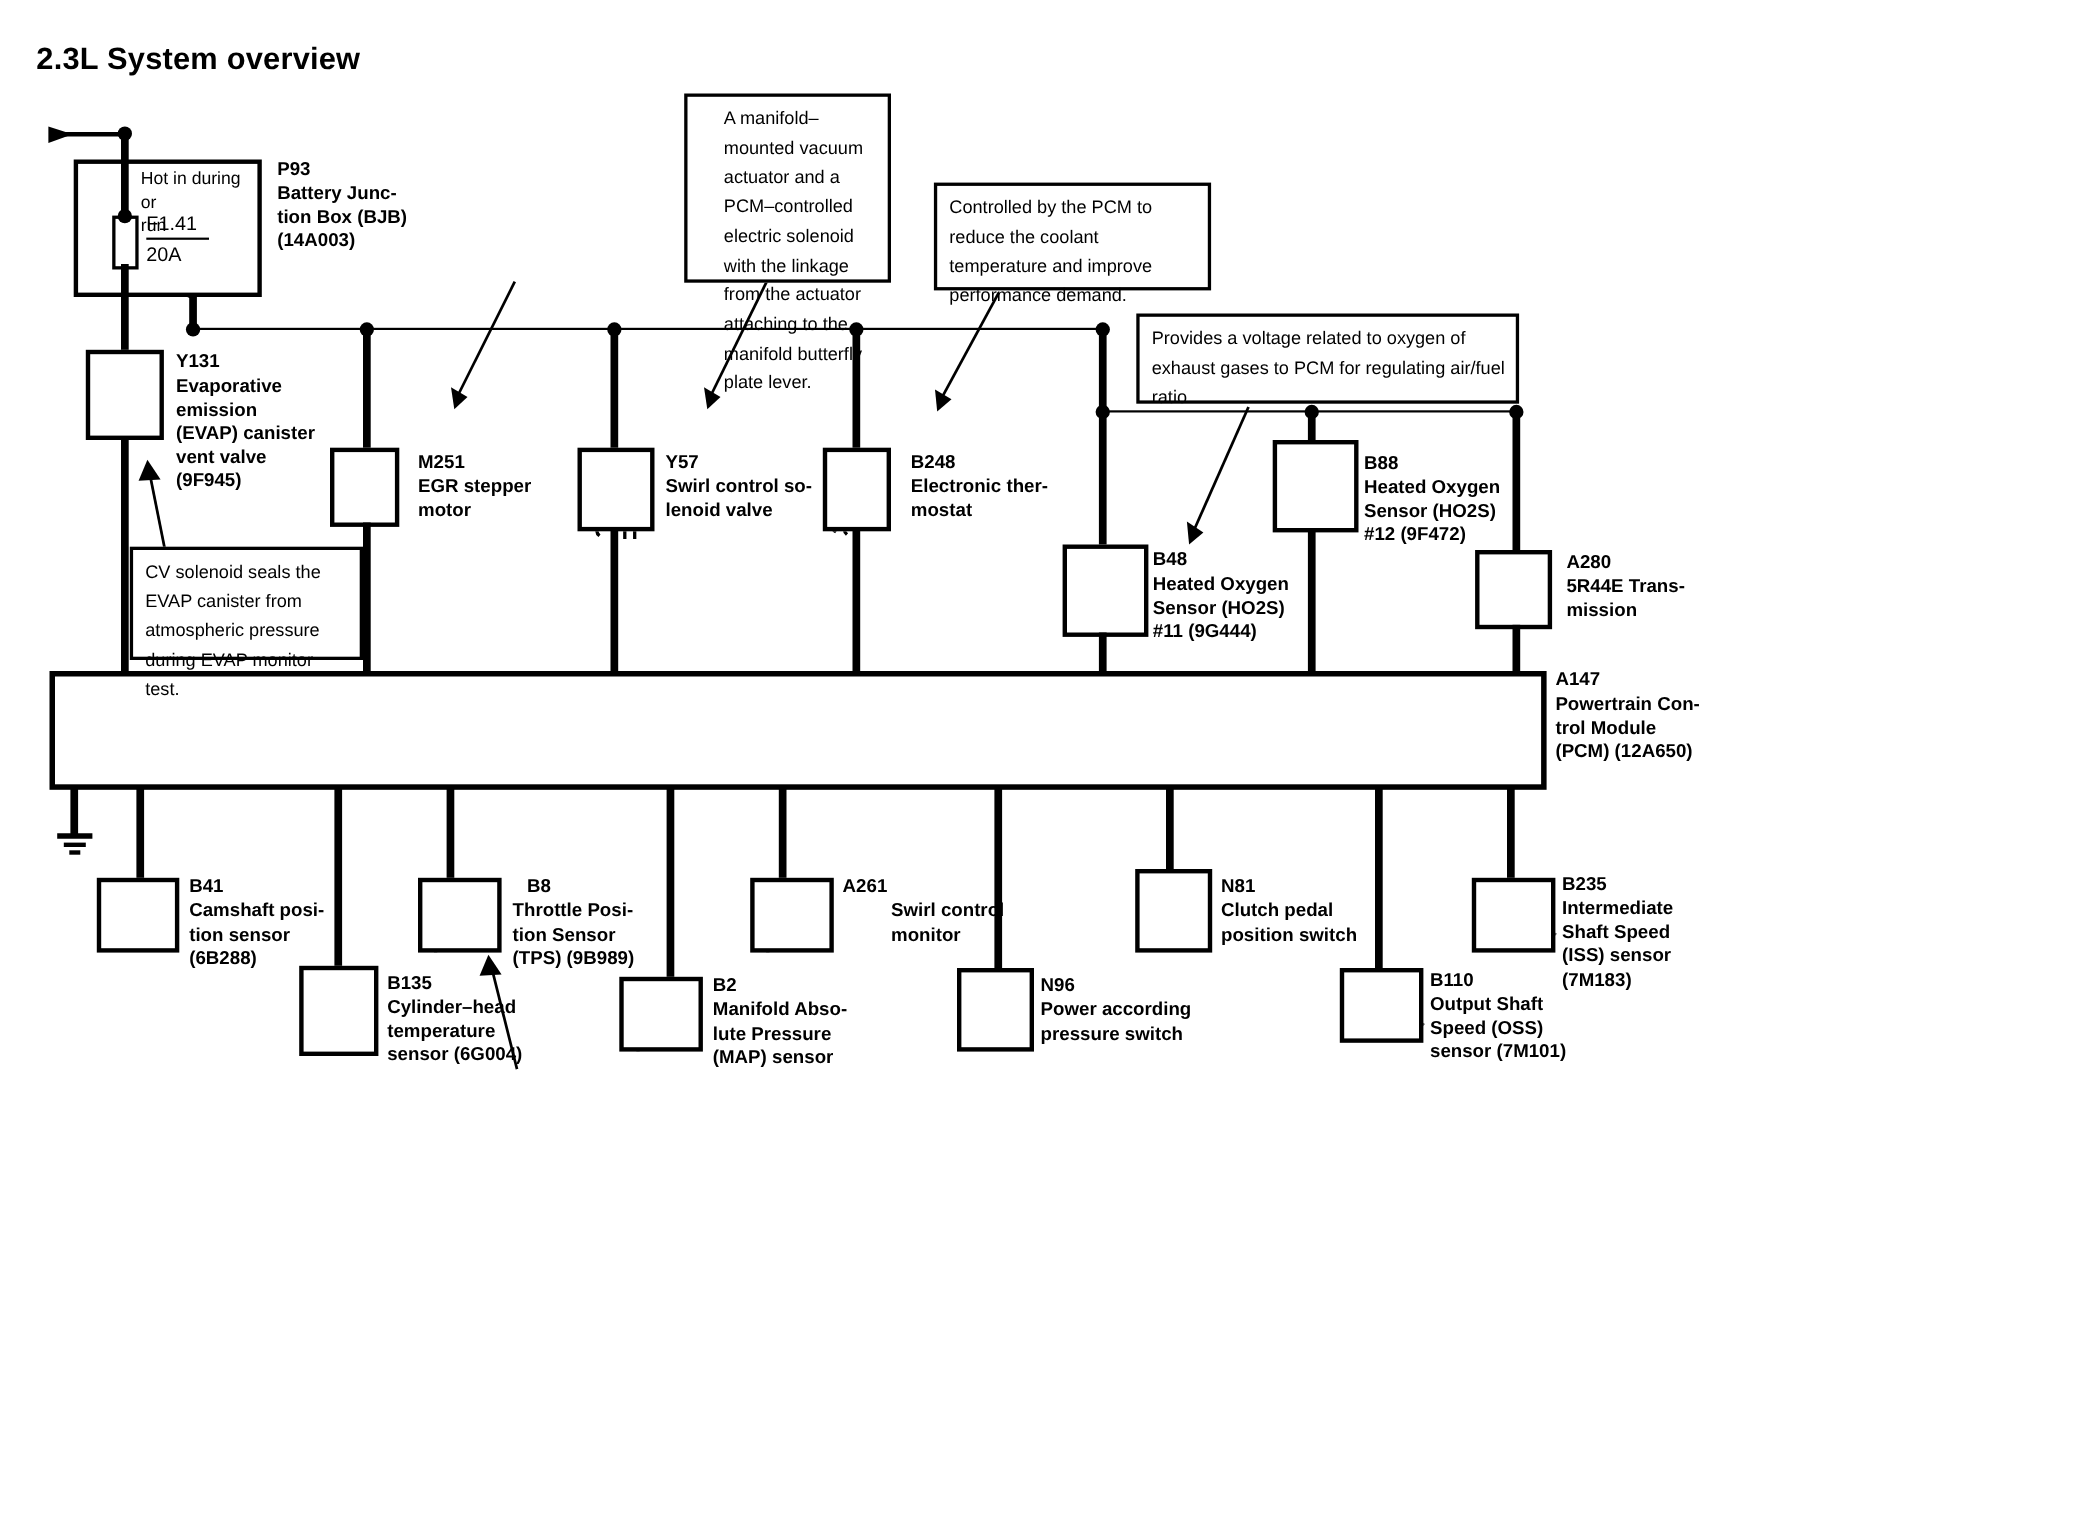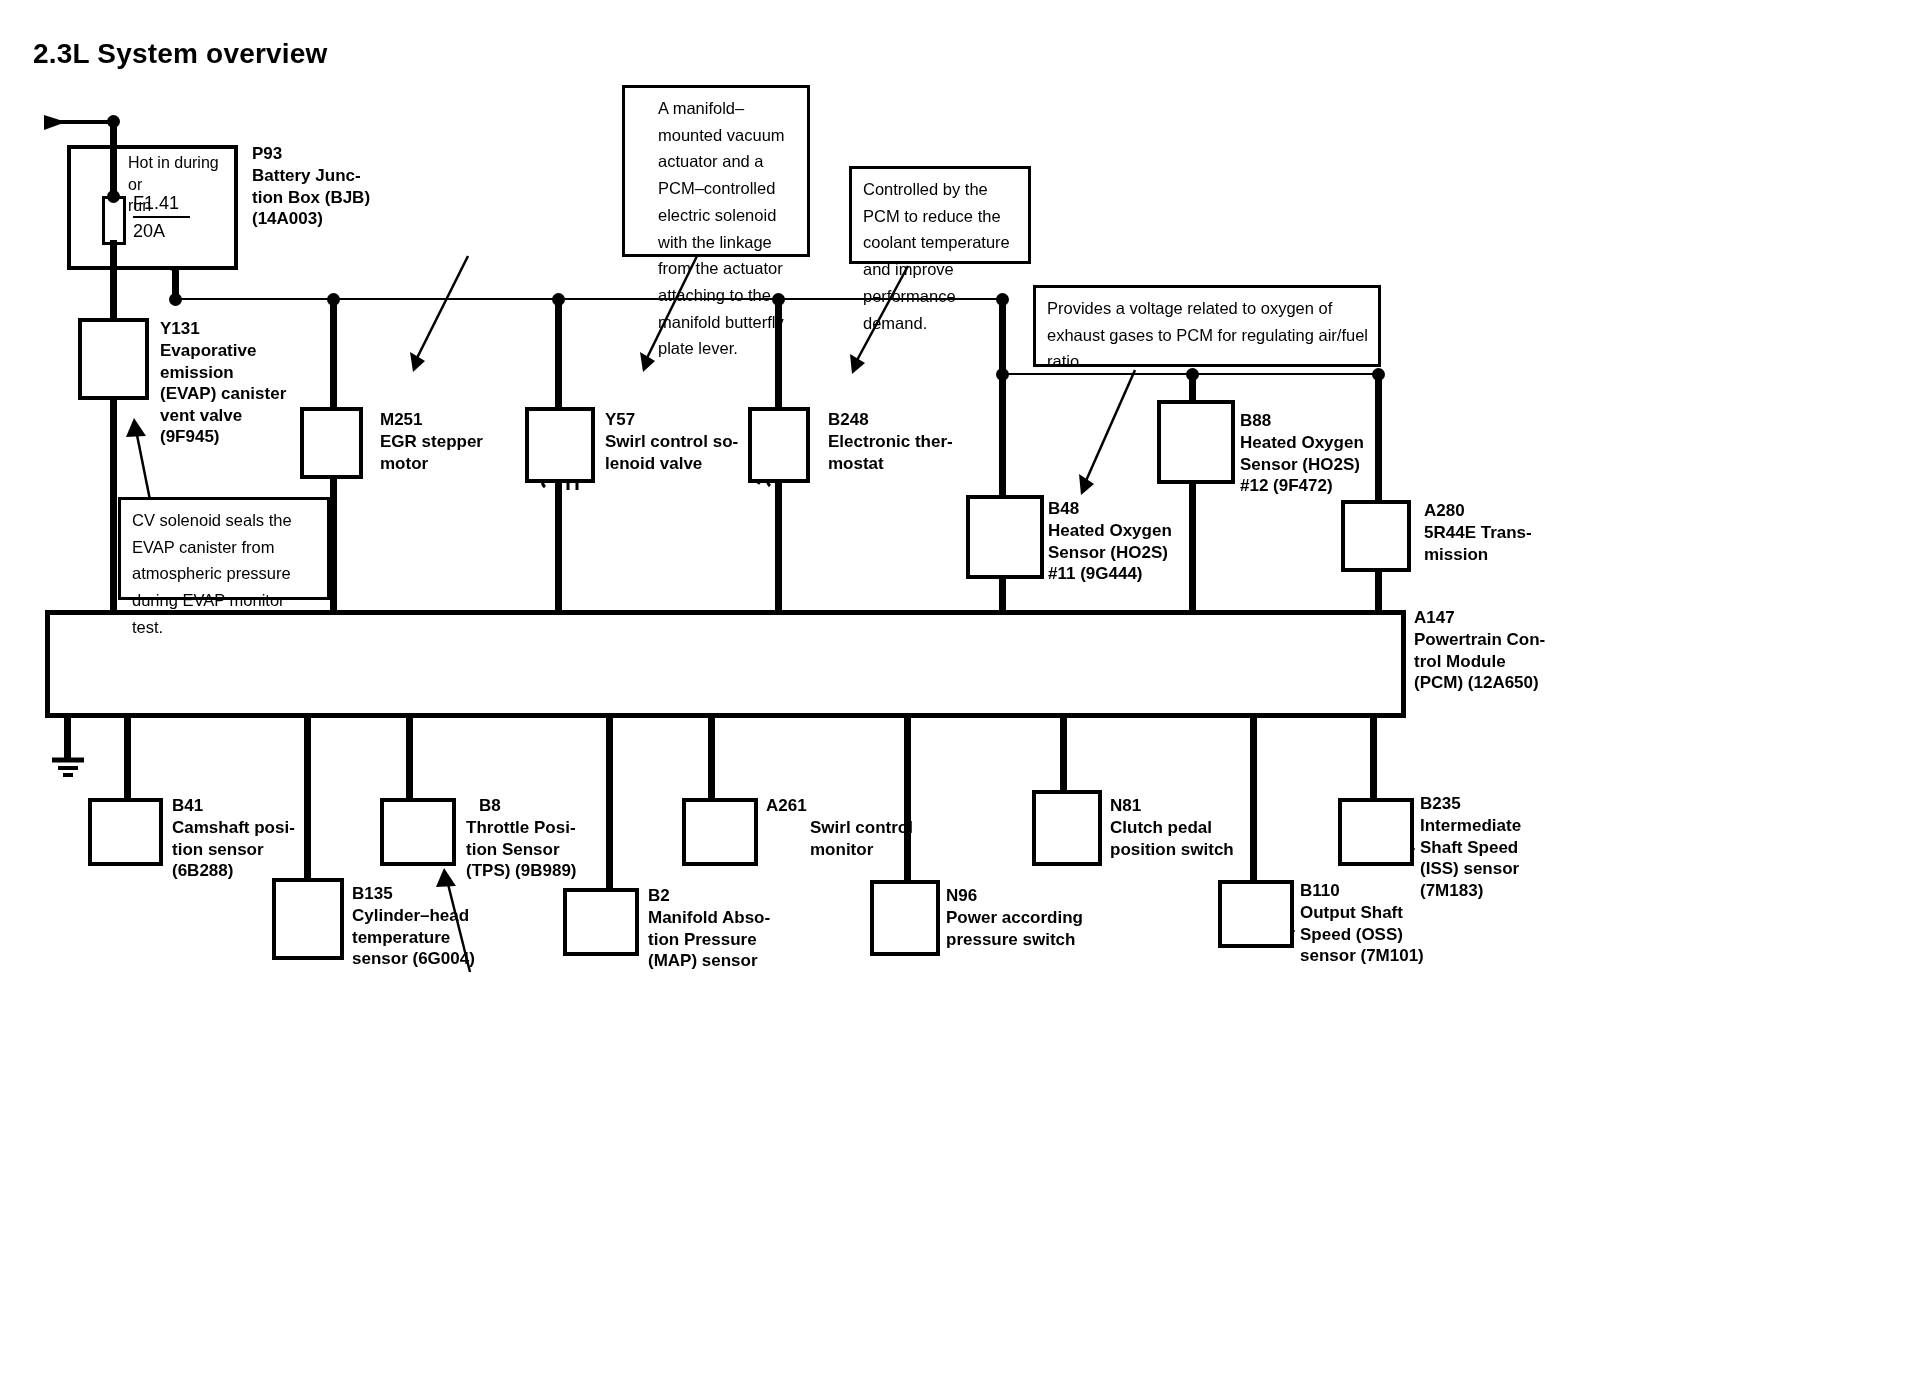--- a/index.html
+++ b/index.html
@@ -255,21 +255,21 @@
 
   <div class="sym" style="left:380px;top:798px;width:76px;height:68px;"></div>
   <div class="lbl" style="left:479px;top:795px;">B8</div>
   <div class="lbl" style="left:466px;top:817px;">Throttle Posi-
 tion Sensor
 (TPS) (9B989)</div>
 
   <div class="sym" style="left:563px;top:888px;width:76px;height:68px;"></div>
   <div class="lbl" style="left:648px;top:885px;">B2</div>
   <div class="lbl" style="left:648px;top:907px;">Manifold Abso-
-tion Pressure
+lute Pressure
 (MAP) sensor</div>
 
   <div class="sym" style="left:682px;top:798px;width:76px;height:68px;"></div>
   <div class="lbl" style="left:766px;top:795px;">A261</div>
   <div class="lbl" style="left:810px;top:817px;">Swirl control
 monitor</div>
 
   <div class="sym" style="left:870px;top:880px;width:70px;height:76px;"></div>
   <div class="lbl" style="left:946px;top:885px;">N96</div>
   <div class="lbl" style="left:946px;top:907px;">Power according
@@ -289,20 +289,20 @@
   <div class="sym" style="left:1338px;top:798px;width:76px;height:68px;"></div>
   <div class="lbl" style="left:1420px;top:793px;">B235</div>
   <div class="lbl" style="left:1420px;top:815px;">Intermediate
 Shaft Speed
 (ISS) sensor
 (7M183)</div>
 
 
   <div class="note" style="left:622px;top:85px;width:188px;height:172px;padding-left:33px;">A manifold– mounted vacuum actuator and a PCM–controlled electric solenoid with the linkage from the actuator attaching to the manifold butterfly plate lever.</div>
 
-  <div class="note" style="left:849px;top:166px;width:182px;height:98px;">Controlled by the PCM to reduce the coolant temperature and improve performance demand.</div>
+  <div class="note" style="left:849px;top:166px;width:252px;height:98px;">Controlled by the PCM to reduce the coolant temperature and improve performance demand.</div>
 
   <div class="note" style="left:1033px;top:285px;width:348px;height:82px;">Provides a voltage related to oxygen of exhaust gases to PCM for regulating air/fuel ratio.</div>
 
   <div class="note" style="left:118px;top:497px;width:212px;height:103px;">CV solenoid seals the EVAP canister from atmospheric pressure during EVAP monitor test.</div>
 
 
 </div>
 
 </body></html>

